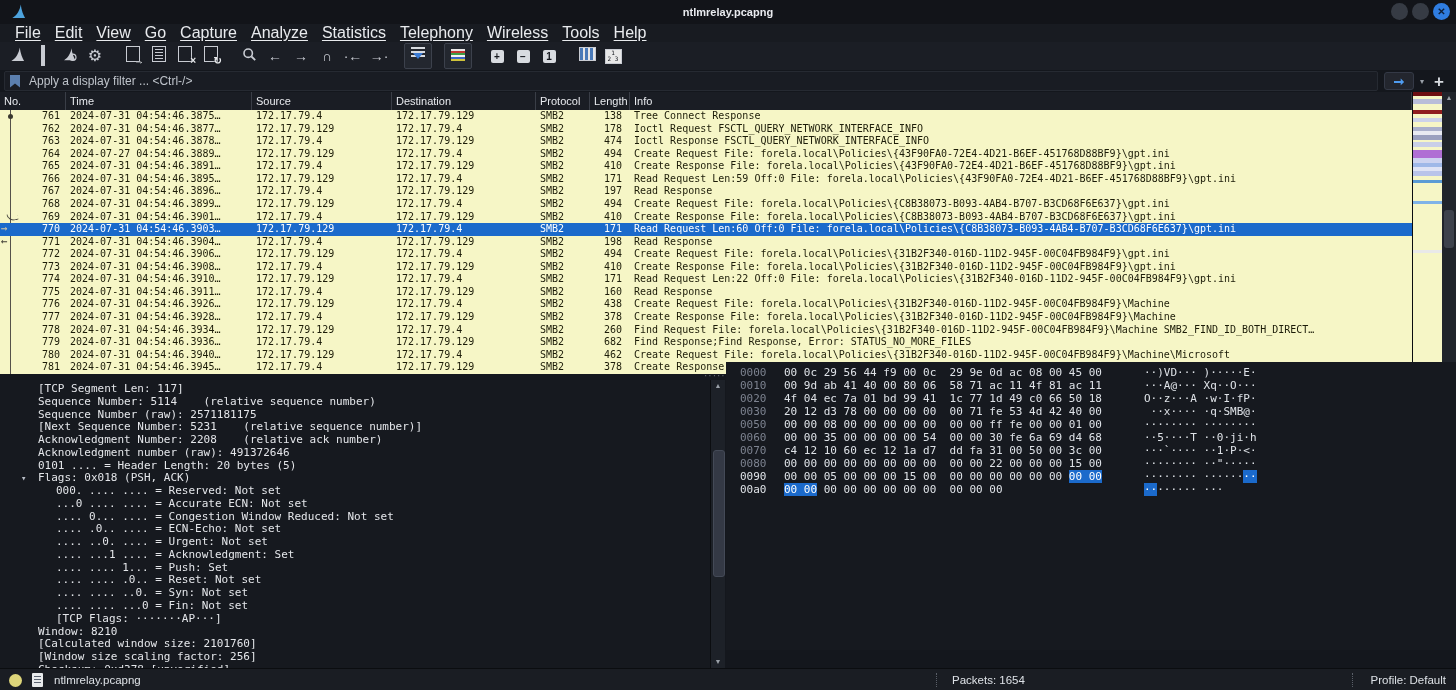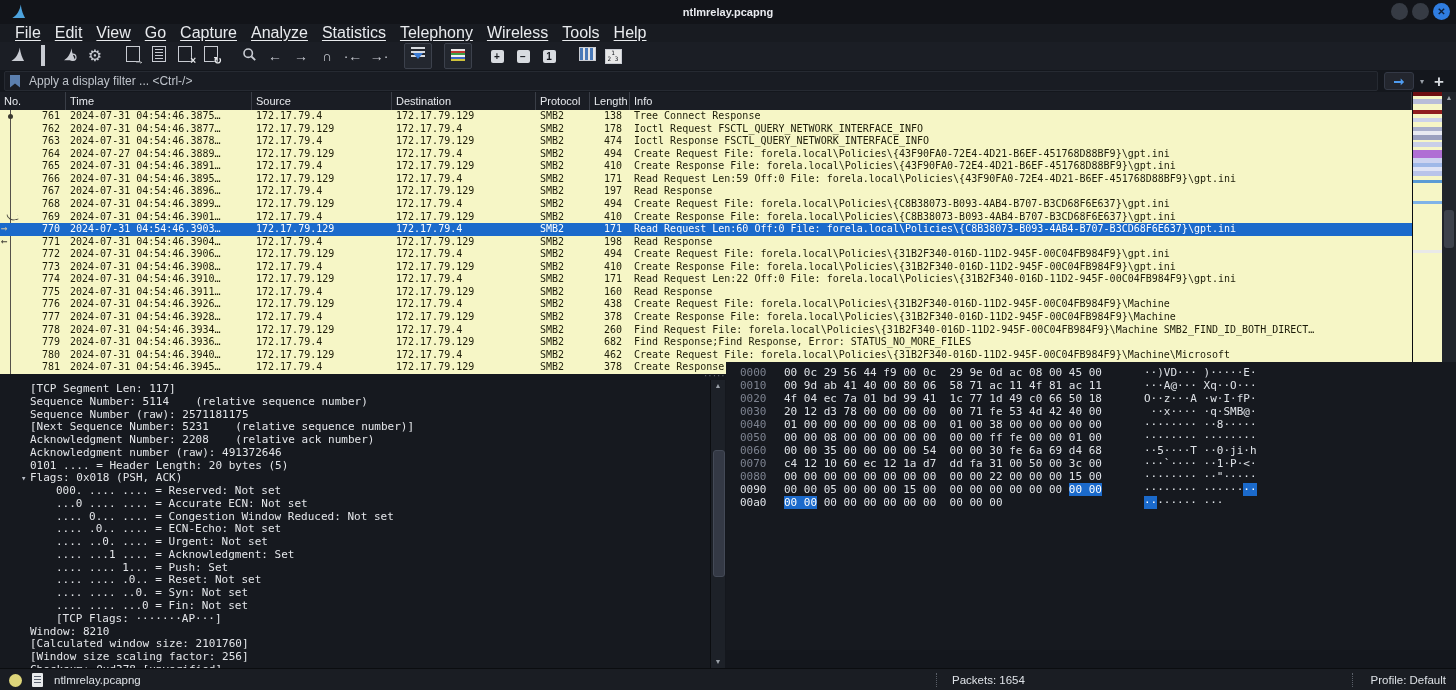--- a/index.html
+++ b/index.html
@@ -99,21 +99,21 @@
   .pl-scroll .thumb{top:118px;height:38px;}
   
   .splitter{position:absolute;top:374px;left:0;right:0;height:6px;background:#14171d;}
   .splitter::after{content:"\00b7\00b7\00b7\00b7\00b7\00b7";position:absolute;left:704px;top:-4px;
     color:#6a707a;font-size:10px;letter-spacing:1px;}
   
   .details{position:absolute;top:380px;left:0;width:710px;height:288px;background:#16191f;
     overflow:hidden;padding-top:3px;box-sizing:border-box;}
   .det-line{height:12.78px;line-height:12.9px;font-family:"DejaVu Sans Mono",monospace;font-size:11px;
     color:#e4e6ea;white-space:pre;position:relative;overflow:hidden;}
-  .det-line.l1{padding-left:30px;}
+  .det-line.l1{padding-left:38px;}
   .det-line.l2{padding-left:56px;}
   .det-exp{position:absolute;left:21px;top:0;color:#b9bec7;font-size:9px;}
   .det-scroll{top:380px;left:710px;height:288px;border-left:1px solid #0b0d10;background:#1d2128;}
   .det-scroll .thumb{top:70px;height:125px;background:#343945;border:1px solid #444a57;}
   
   .hexpane{position:absolute;top:362px;left:726px;width:730px;height:288px;background:#16191f;
     overflow:hidden;padding-top:4px;box-sizing:border-box;}
   .hex-line{display:flex;height:13px;line-height:13px;font-family:"DejaVu Sans Mono",monospace;
     font-size:11px;white-space:pre;}
   .hx-off{width:34px;margin-left:14px;color:#7d8390;flex:0 0 auto;}
@@ -326,21 +326,20 @@
   <span class="arr up">▲</span>
   <span class="thumb"></span>
   <span class="arr dn">▼</span>
 </div>
 
 <div class="hexpane">
     <div class="hex-line"><span class="hx-off">0000</span><span class="hx-bytes">00 0c 29 56 44 f9 00 0c  29 9e 0d ac 08 00 45 00</span><span class="hx-ascii">··)VD··· )·····E·</span></div>
     <div class="hex-line"><span class="hx-off">0010</span><span class="hx-bytes">00 9d ab 41 40 00 80 06  58 71 ac 11 4f 81 ac 11</span><span class="hx-ascii">···A@··· Xq··O···</span></div>
     <div class="hex-line"><span class="hx-off">0020</span><span class="hx-bytes">4f 04 ec 7a 01 bd 99 41  1c 77 1d 49 c0 66 50 18</span><span class="hx-ascii">O··z···A ·w·I·fP·</span></div>
     <div class="hex-line"><span class="hx-off">0030</span><span class="hx-bytes">20 12 d3 78 00 00 00 00  00 71 fe 53 4d 42 40 00</span><span class="hx-ascii"> ··x···· ·q·SMB@·</span></div>
-    <div class="hex-line"><span class="hx-off">0040</span><span class="hx-bytes">01 00 00 00 00 00 08 00  01 00 38 00 00 00 00 00</span><span class="hx-ascii">········ ··8·····</span></div>
     <div class="hex-line"><span class="hx-off">0050</span><span class="hx-bytes">00 00 08 00 00 00 00 00  00 00 ff fe 00 00 01 00</span><span class="hx-ascii">········ ········</span></div>
     <div class="hex-line"><span class="hx-off">0060</span><span class="hx-bytes">00 00 35 00 00 00 00 54  00 00 30 fe 6a 69 d4 68</span><span class="hx-ascii">··5····T ··0·ji·h</span></div>
     <div class="hex-line"><span class="hx-off">0070</span><span class="hx-bytes">c4 12 10 60 ec 12 1a d7  dd fa 31 00 50 00 3c 00</span><span class="hx-ascii">···`···· ··1·P·&lt;·</span></div>
     <div class="hex-line"><span class="hx-off">0080</span><span class="hx-bytes">00 00 00 00 00 00 00 00  00 00 22 00 00 00 15 00</span><span class="hx-ascii">········ ··"·····</span></div>
     <div class="hex-line"><span class="hx-off bright">0090</span><span class="hx-bytes">00 00 05 00 00 00 15 00  00 00 00 00 00 00 <span class="hl">00 00</span></span><span class="hx-ascii">········ ······<span class="hl">··</span></span></div>
     <div class="hex-line"><span class="hx-off bright">00a0</span><span class="hx-bytes"><span class="hl">00 00</span> 00 00 00 00 00 00  00 00 00</span><span class="hx-ascii"><span class="hl">··</span>······ ···</span></div>
   </div>
 
 <div class="statusbar">
   <span class="expert"></span>

